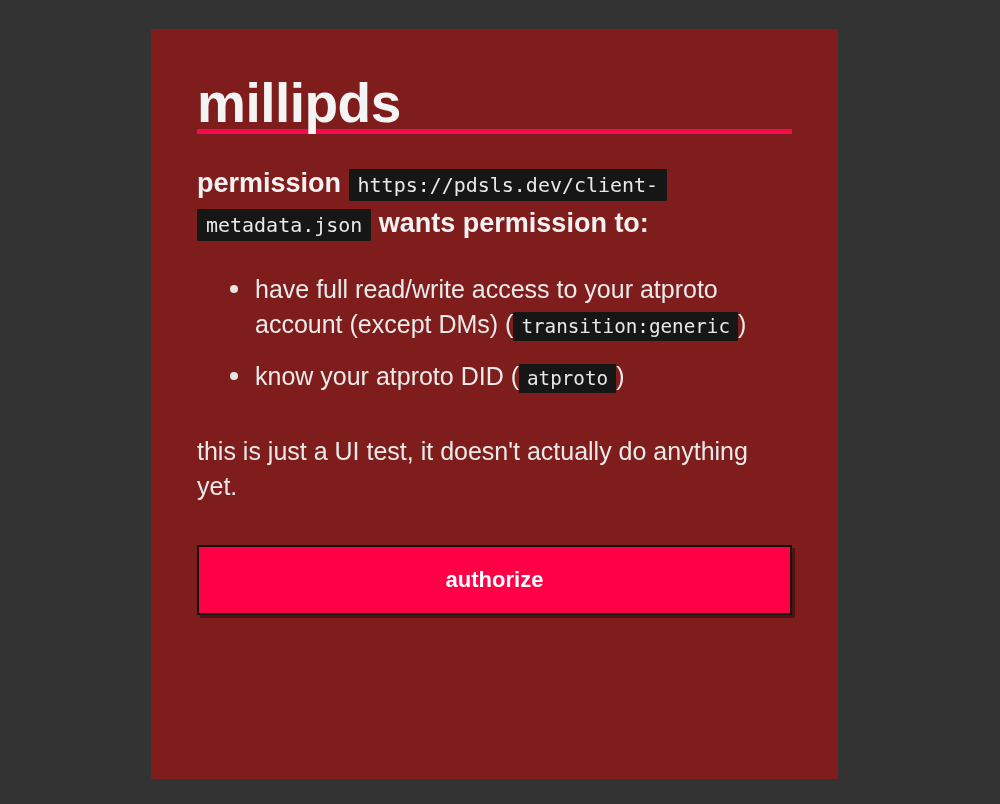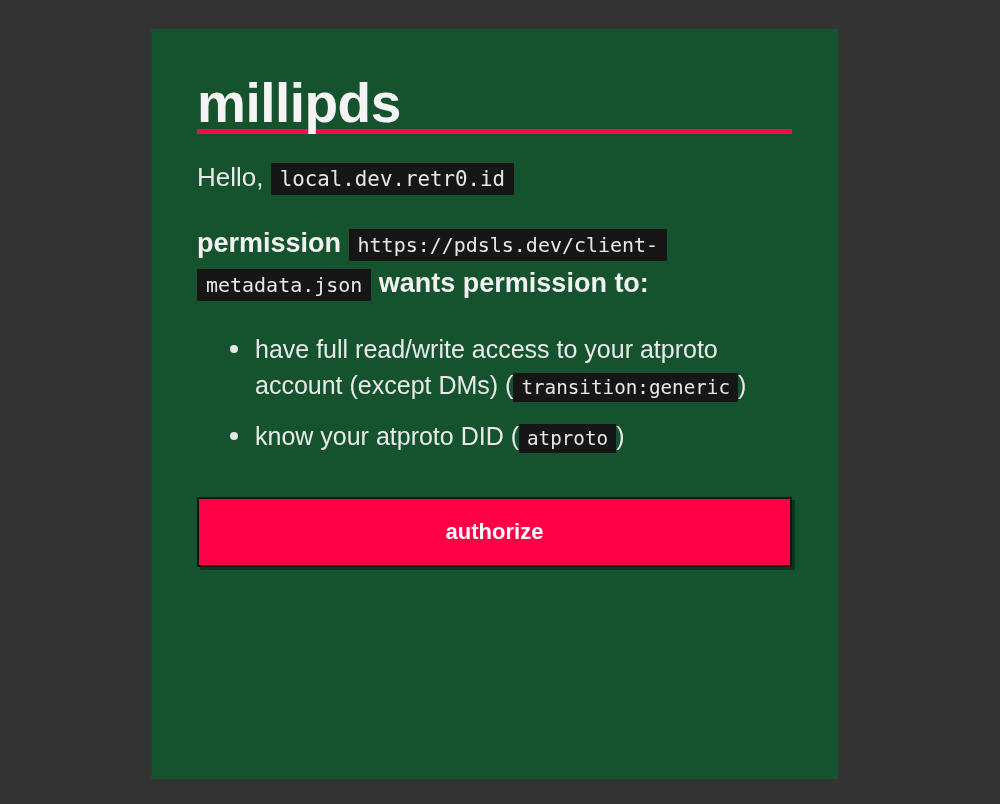--- a/index.html
+++ b/index.html
@@ -22,21 +22,21 @@
     height: 804px;
     box-sizing: border-box;
   }
 
   .card {
     position: absolute;
     left: 151px;
     top: 29px;
     width: 687px;
     height: 750px;
-    background: #14532d;
+    background: #7f1d1d;
     box-sizing: border-box;
     padding: 48px 46px 0 46px;
   }
 
   
   .title-block {
     position: relative;
     margin: 0;
     padding: 0;
   }
@@ -152,43 +152,40 @@
 
 <div class="page">
 
   <div class="card">
 
     <div class="title-block">
       <h1 class="title">millipds</h1>
       <span class="title-rule"></span>
     </div>
 
-    <p class="greeting">
-      <span>Hello,</span>
-      <code class="code">local.dev.retr0.id</code>
-    </p>
 
     <p class="perm-line">
       <span>permission</span>
       <code class="code">https://pdsls.dev/client-metadata.json</code>
       <span>wants permission to:</span>
     </p>
 
     <ul class="bullet-list">
       <li>
         <span class="dot"></span>
         <span>have full read/write access to your atproto account (except DMs)</span>
         <span>(</span><code class="code">transition:generic</code><span>)</span>
       </li>
       <li>
         <span class="dot"></span>
         <span>know your atproto DID</span>
         <span>(</span><code class="code">atproto</code><span>)</span>
       </li>
     </ul>
 
+    <p class="note">this is just a UI test, it doesn't actually do anything yet.</p>
 
     <div class="btn-wrap">
       <button class="authorize-btn" type="button">authorize</button>
     </div>
 
   </div>
 </div>
 
 </body></html>

